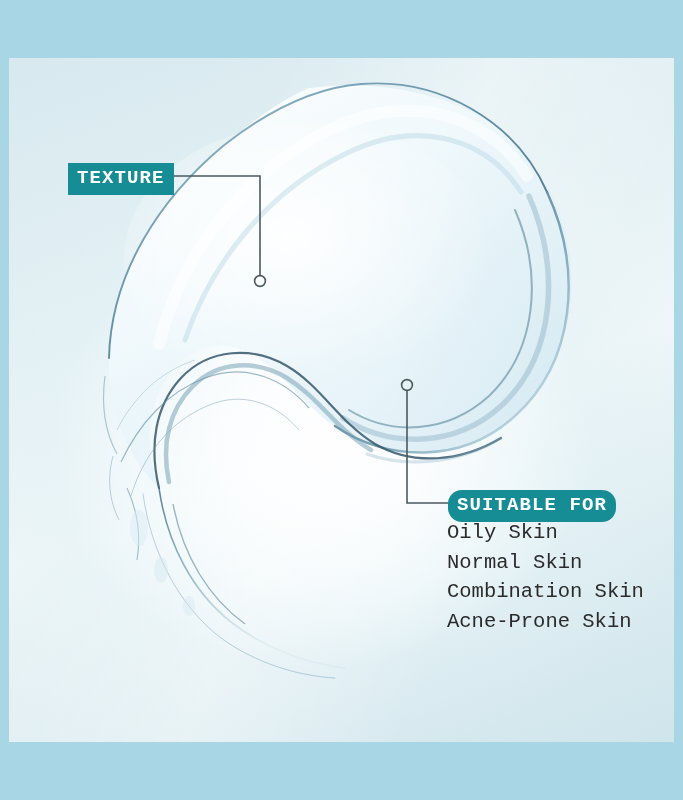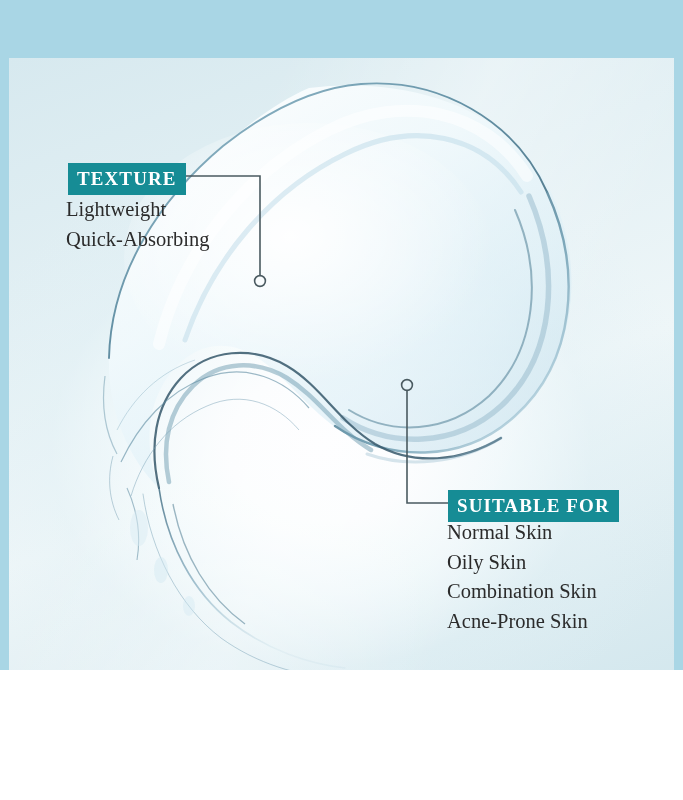--- a/index.html
+++ b/index.html
@@ -3,24 +3,24 @@
 <meta charset="utf-8">
 <style>
   html, body {
     margin: 0;
     padding: 0;
     background: #ffffff;
   }
   #infographic {
     position: relative;
     width: 683px;
-    height: 670px;
+    height: 800px;
     overflow: hidden;
     background: #a9d6e5;
-    font-family: Liberation Serif, serif;
+    font-family: Liberation Mono, monospace;
   }
   
   #panel {
     position: absolute;
     left: 9px;
     top: 58px;
     width: 665px;
     height: 684px;
     background:
       radial-gradient(ellipse 58% 46% at 47% 57%, #fdfeff 0%, #fbfdfe 24%, rgba(243,250,252,0.85) 46%, rgba(226,241,246,0.35) 70%, rgba(214,234,241,0.0) 100%),
@@ -188,27 +188,23 @@
 
     <polyline points="173,176 260,176 260,275" fill="none" stroke="#4a5a60" stroke-width="1.6"></polyline>
     <circle cx="260" cy="281" r="5.4" fill="none" stroke="#4a5a60" stroke-width="1.6"></circle>
 
     <circle cx="407" cy="385" r="5.4" fill="none" stroke="#4a5a60" stroke-width="1.6"></circle>
     <polyline points="407,391 407,503 450,503" fill="none" stroke="#4a5a60" stroke-width="1.6"></polyline>
   </svg>
 
   <div class="badge" id="texture-badge" style="background: rgb(22, 140, 149); color: rgb(255, 255, 255);">TEXTURE</div>
 
-  <div class="calloutText" id="texture-lines" style="color: rgb(43, 43, 43);">
-    <div>Lightweight</div>
-    <div>Quick-Absorbing</div>
-  </div>
-
-  <div class="badge" id="suitable-badge" style="background: rgb(22, 140, 149); color: rgb(255, 255, 255);">SUITABLE FOR</div>
+
+  <div class="badge" id="suitable-badge" style="background: rgb(22, 140, 149); color: rgb(255, 255, 255); border-radius: 14px;">SUITABLE FOR</div>
 
   <div class="calloutText" id="suitable-lines" style="color: rgb(43, 43, 43);">
+    <div>Oily Skin</div>
     <div>Normal Skin</div>
-    <div>Oily Skin</div>
     <div>Combination Skin</div>
     <div>Acne-Prone Skin</div>
   </div>
 
 </div>
 
 </body></html>

